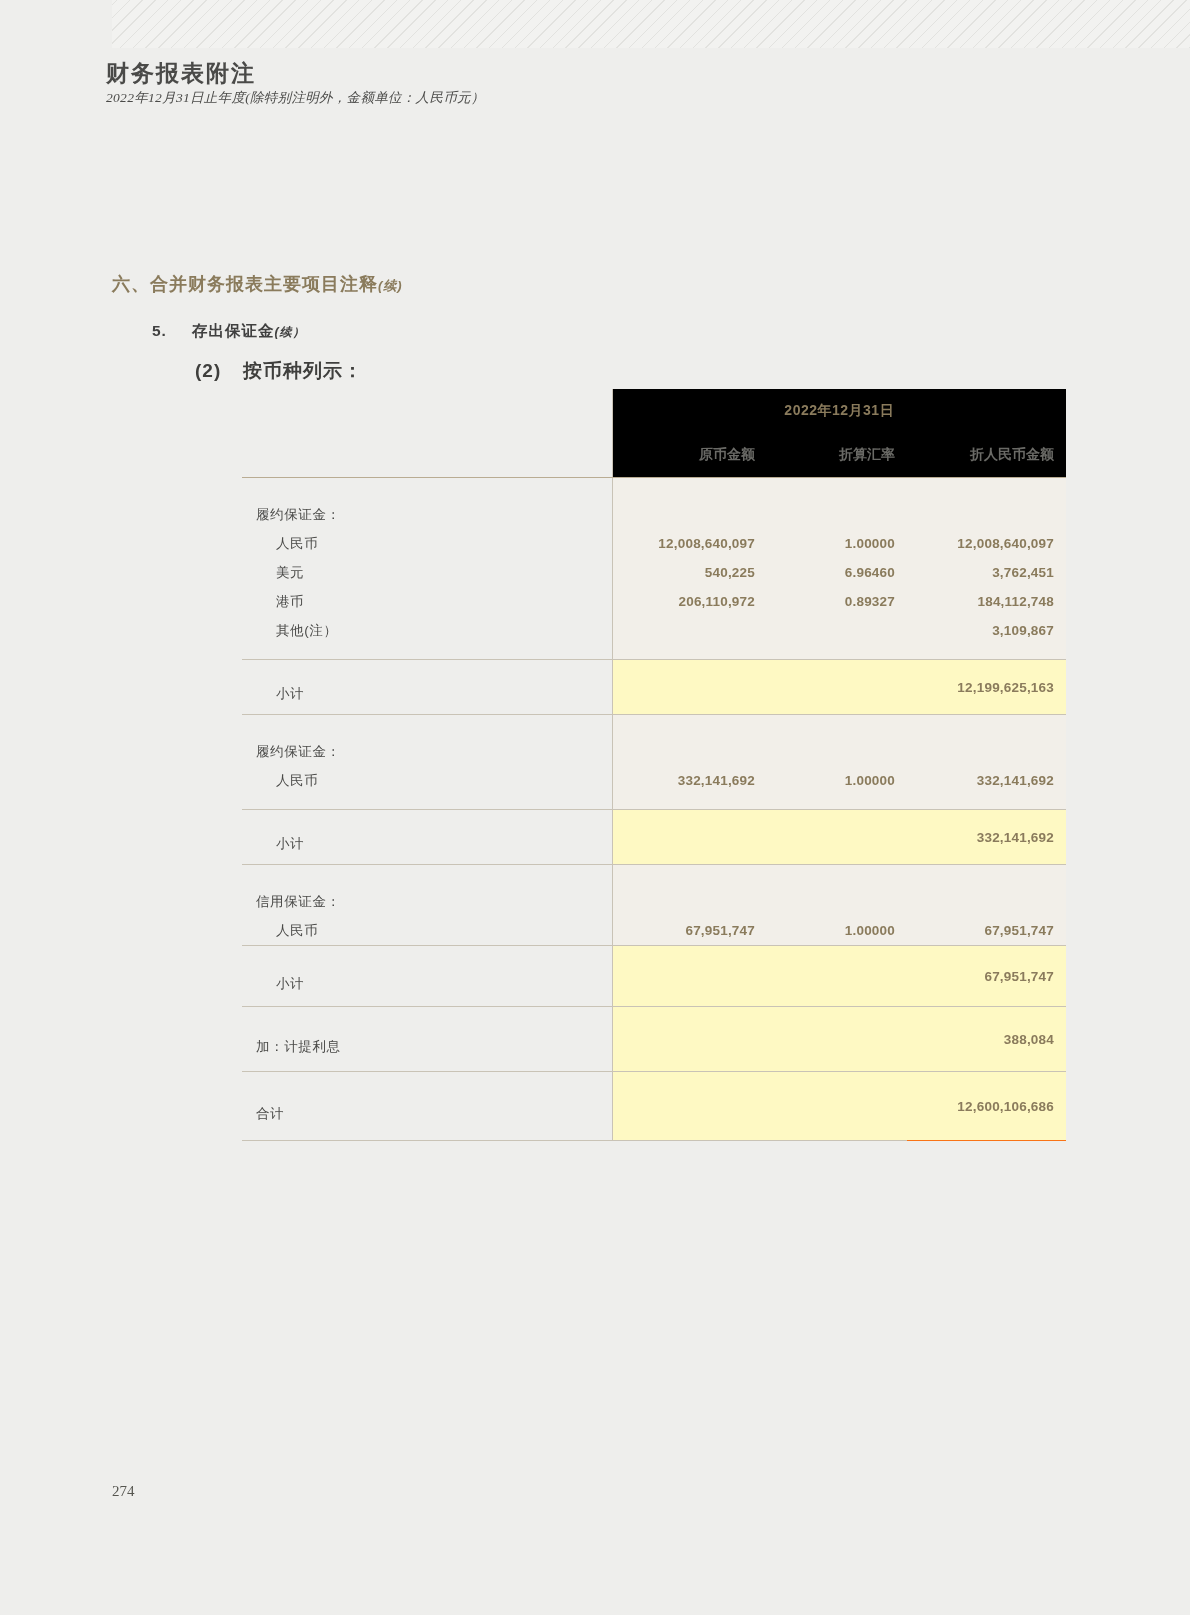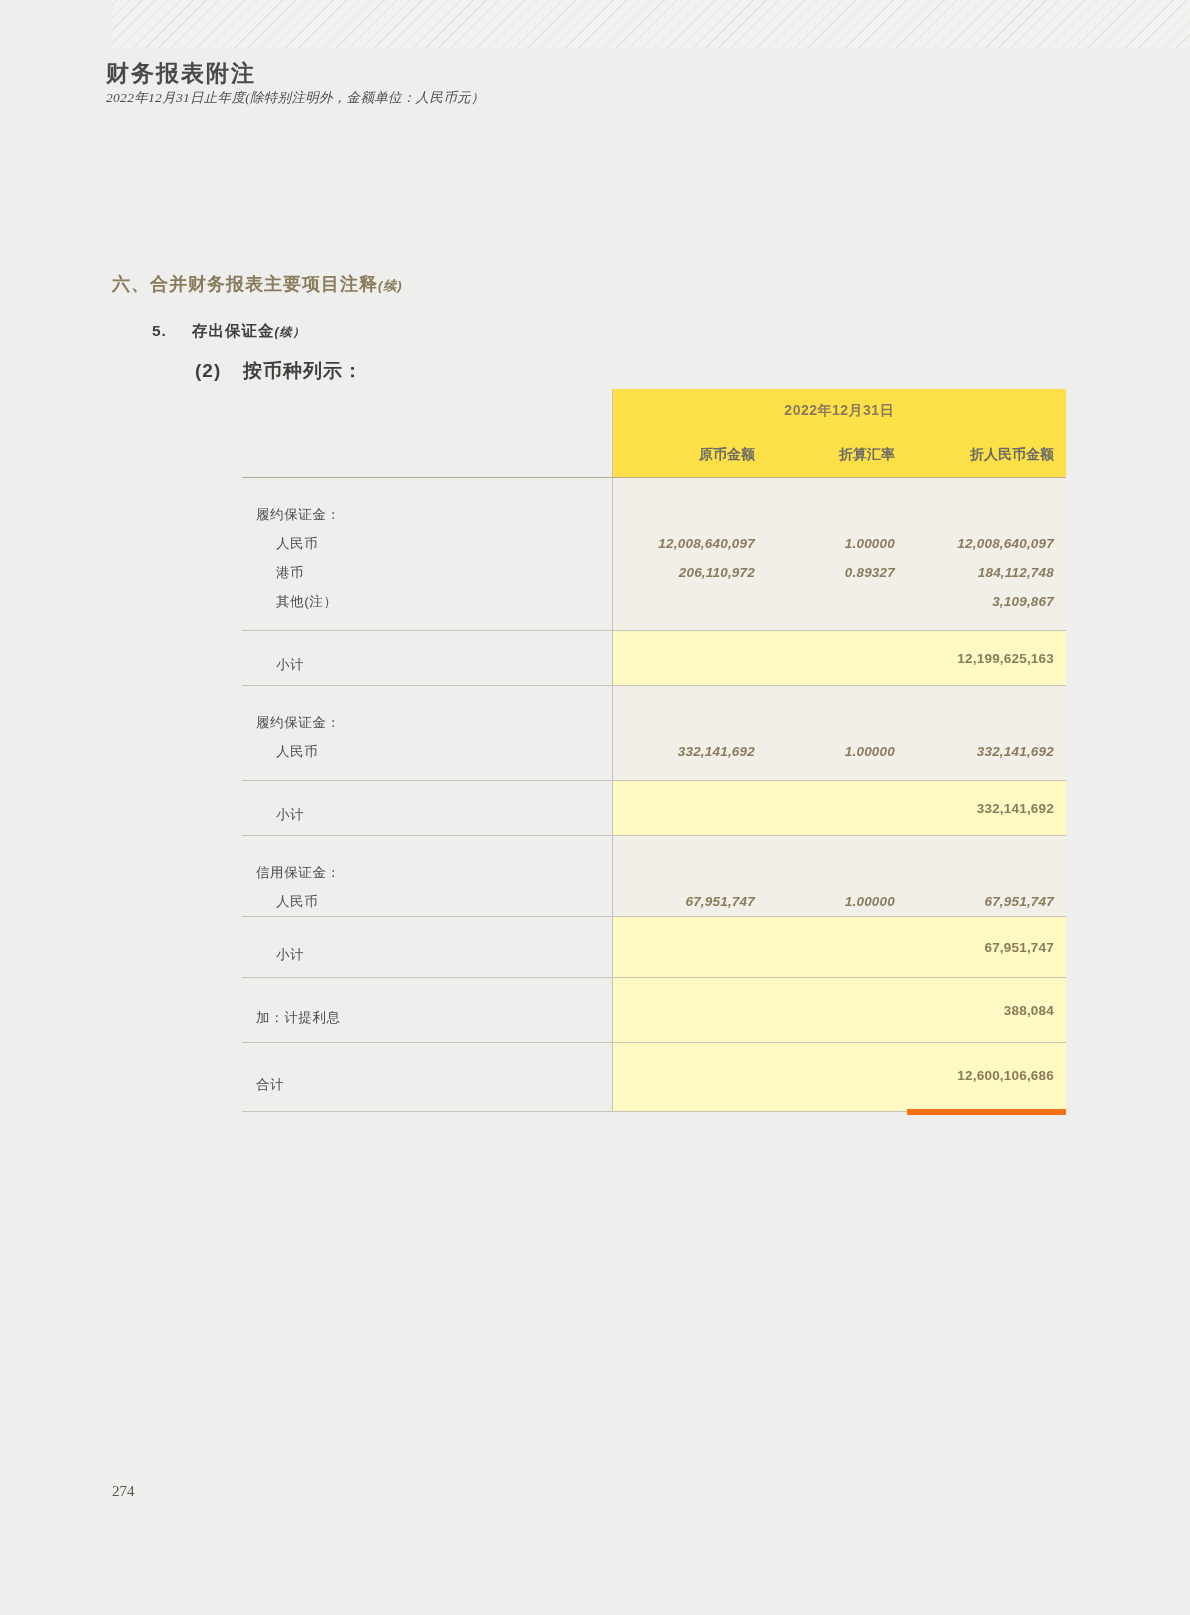--- a/index.html
+++ b/index.html
@@ -119,21 +119,21 @@
   table.fin td, table.fin th {
     padding: 0;
     vertical-align: middle;
   }
   .col-label { width: 370px; }
   .col-a { width: 155px; }
   .col-b { width: 140px; }
   .col-c { width: 159px; }
 
   .hdr-band {
-    background: #fde047;
+    background: #000000;
   }
   .hdr-date {
     text-align: center;
     font-weight: bold;
     color: #8a7b5c;
     height: 44px;
     font-size: 14px;
     letter-spacing: 0.5px;
   }
   .hdr-col {
@@ -143,21 +143,20 @@
     height: 44px;
     padding-right: 12px !important;
     font-size: 14px;
   }
   .hdr-sep td {
     border-bottom: 1px solid #b9ac93;
   }
 
   .band {
     background: #f2efe9;
-    font-style: italic;
   }
   .band-lite {
     background: #fef9c3;
   }
 
   .grp-sep td {
     border-top: 1px solid #c9c3b6;
   }
 
   td.lbl {
@@ -248,20 +247,26 @@
       <td class="band num"></td>
       <td class="band num"></td>
     </tr>
     <tr>
       <td class="lbl indent">人民币</td>
       <td class="band num leftline">12,008,640,097</td>
       <td class="band num">1.00000</td>
       <td class="band num">12,008,640,097</td>
     </tr>
     <tr>
+      <td class="lbl indent">美元</td>
+      <td class="band num leftline">540,225</td>
+      <td class="band num">6.96460</td>
+      <td class="band num">3,762,451</td>
+    </tr>
+    <tr>
       <td class="lbl indent">港币</td>
       <td class="band num leftline">206,110,972</td>
       <td class="band num">0.89327</td>
       <td class="band num">184,112,748</td>
     </tr>
     <tr>
       <td class="lbl indent">其他(注）</td>
       <td class="band num leftline"></td>
       <td class="band num"></td>
       <td class="band num">3,109,867</td>
@@ -339,19 +344,19 @@
       <td class="lbl" style="padding-top:16px;height:48px;">加：计提利息</td>
       <td class="band-lite num leftline" style="height:48px;"></td>
       <td class="band-lite num" style="height:48px;"></td>
       <td class="band-lite num" style="height:48px;">388,084</td>
     </tr>
 
     <tr class="grp-sep">
       <td class="lbl" style="padding-top:16px;height:52px;border-bottom:1px solid #c9c3b6;">合计</td>
       <td class="band-lite num leftline" style="height:52px;border-bottom:1px solid #c9c3b6;"></td>
       <td class="band-lite num" style="height:52px;border-bottom:1px solid #c9c3b6;"></td>
-      <td class="band-lite num" style="height:52px;border-bottom:6px solid #f97316;">12,600,106,686</td>
+      <td class="band-lite num" style="height:52px;border-bottom:1px solid #f97316;">12,600,106,686</td>
     </tr>
   </tbody>
 </table>
 </div>
 
 <div class="page-number">274</div>
 
 </body></html>

